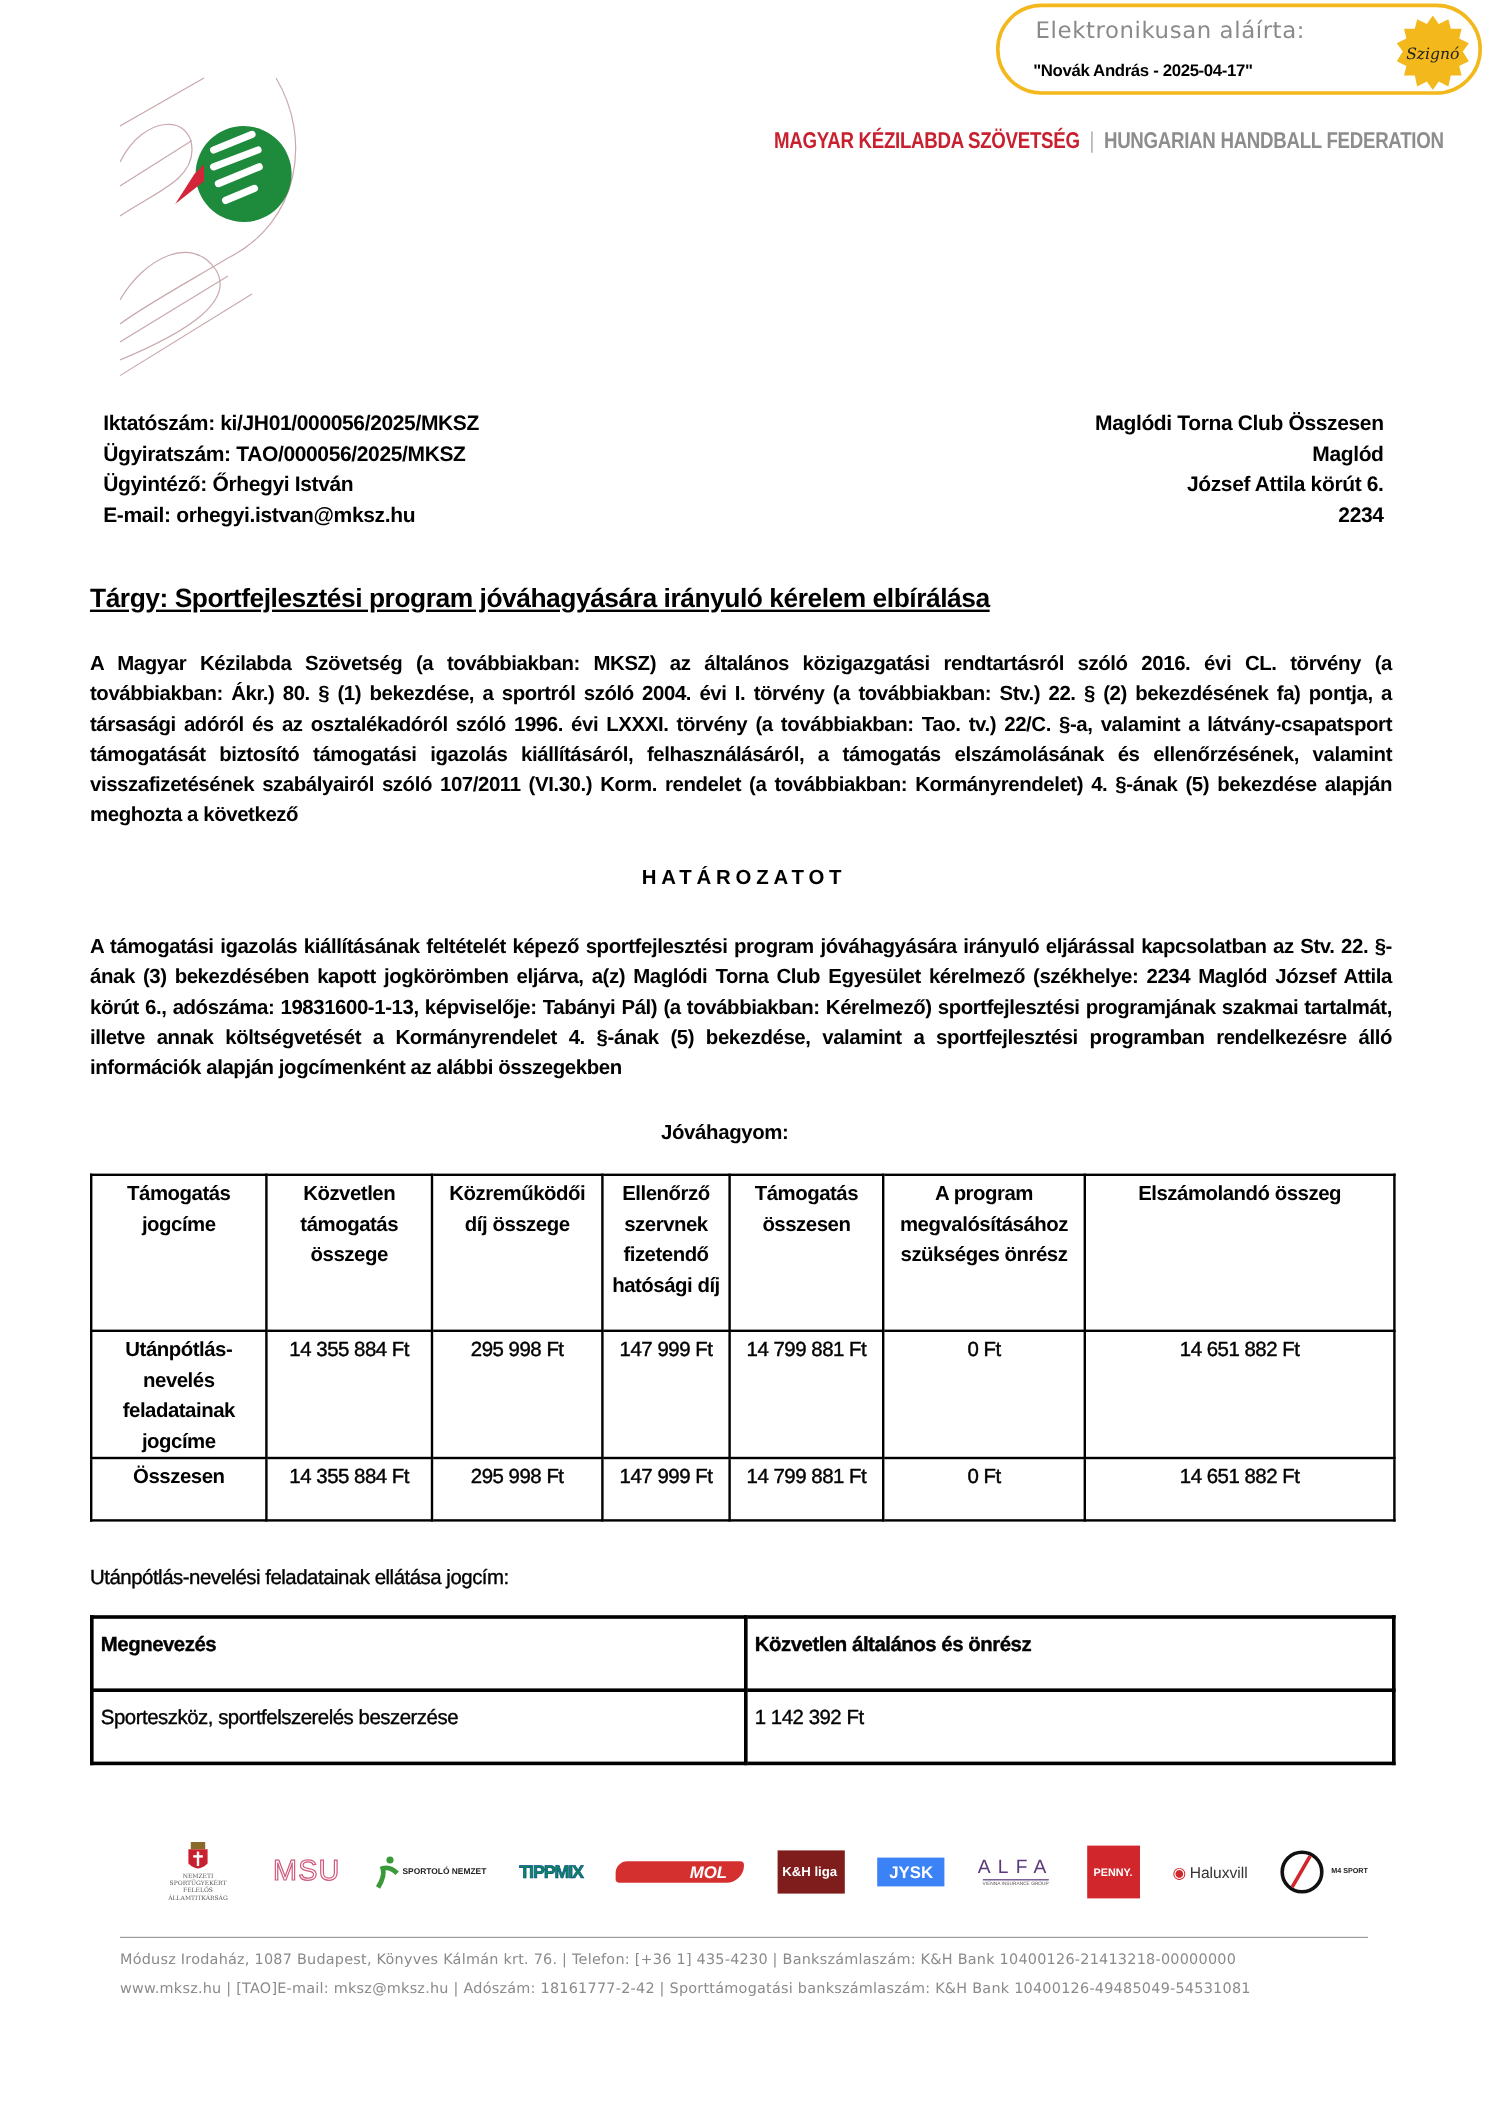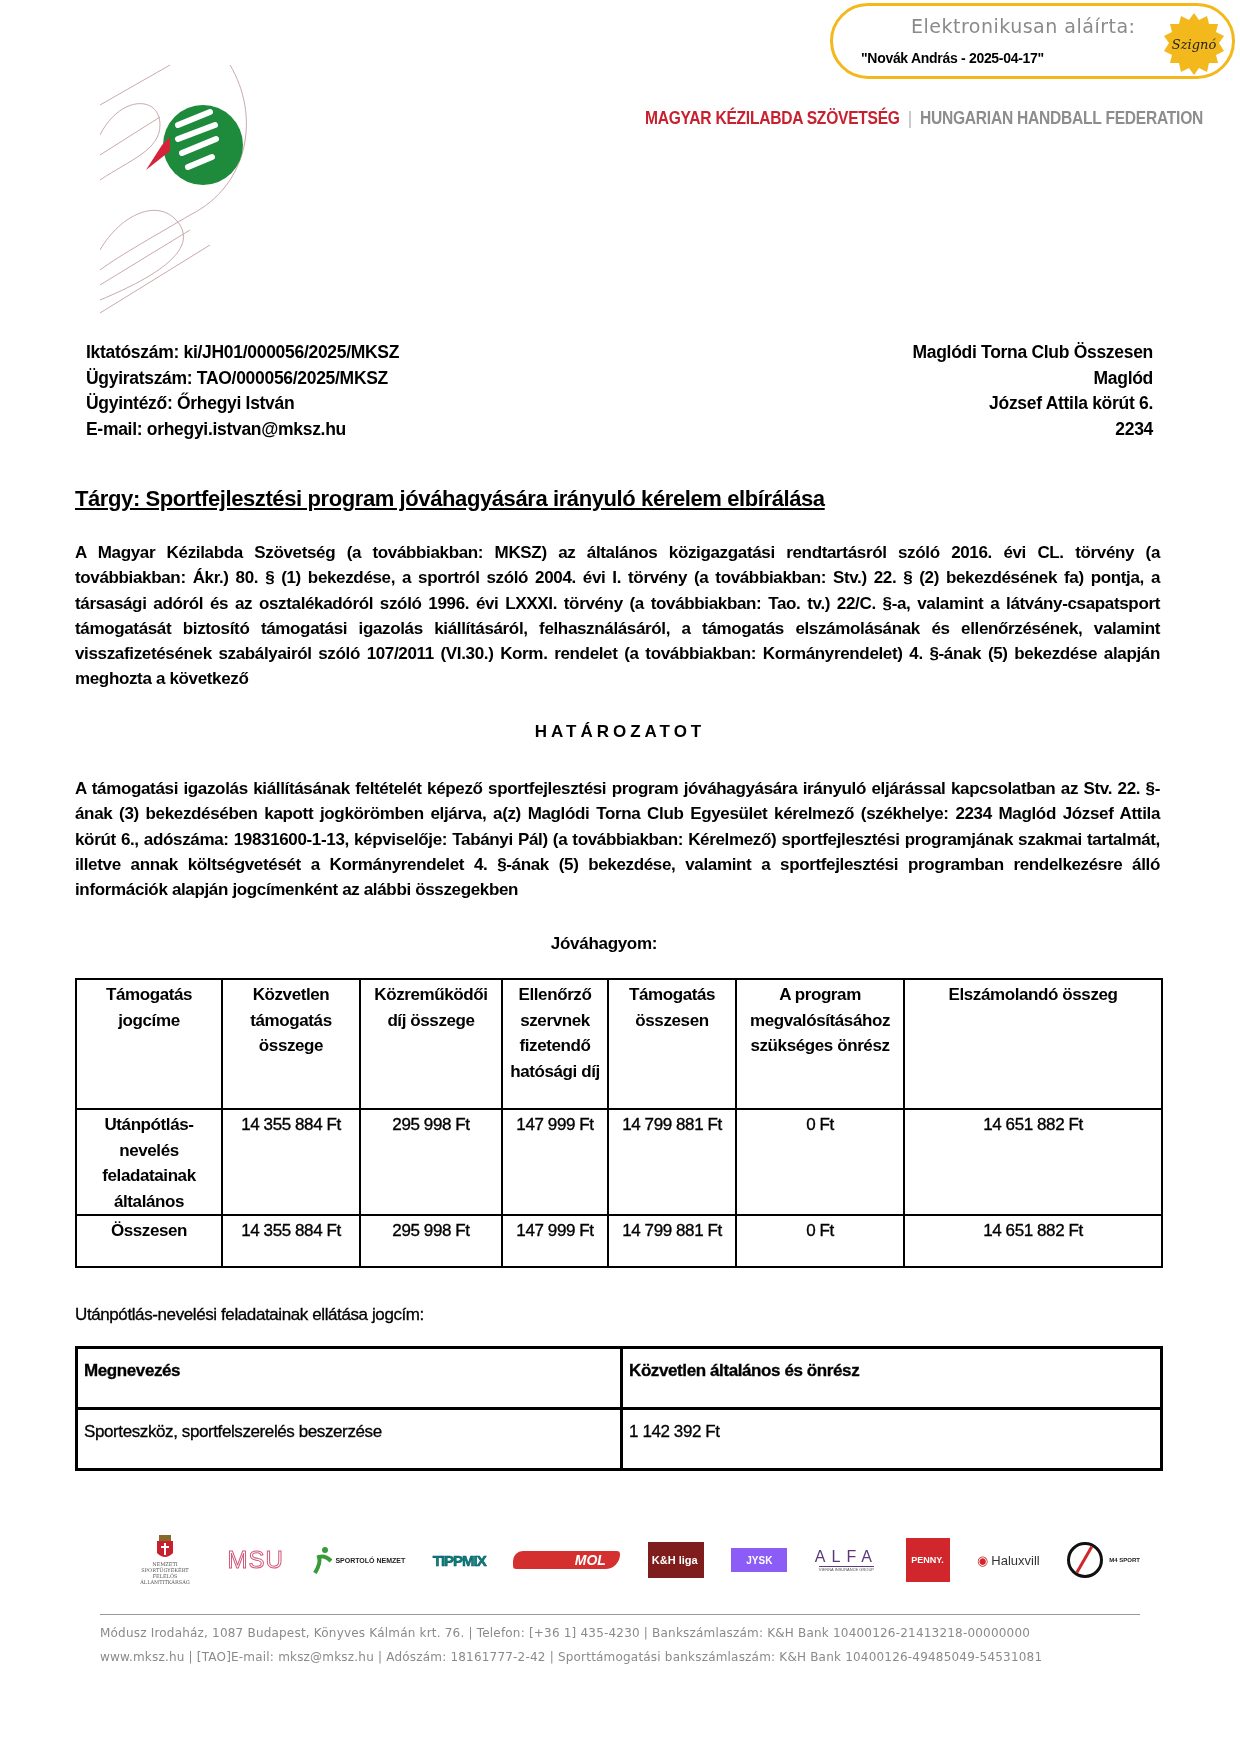--- a/index.html
+++ b/index.html
@@ -3,21 +3,21 @@
   <meta charset="utf-8">
   <style>
     html, body { margin:0; padding:0; background:#ffffff; }
     body { width:1240px; height:1754px; position:relative; overflow:hidden;
            font-family:"Liberation Sans", sans-serif; color:#000; }
     .abs { position:absolute; }
 
     
     .sig { left:830px; top:3px; width:405px; height:76px; border:3px solid #f2b81c;
            border-radius:40px; box-sizing:border-box; background:#fff; }
-    .sig-title { left:30px; top:9px; font-family:"DejaVu Sans", sans-serif; font-size:19px; color:#8a8a8a; letter-spacing:0.5px;margin-left:48px; }
+    .sig-title { left:30px; top:9px; font-family:"DejaVu Sans", sans-serif; font-size:19px; color:#8a8a8a; letter-spacing:0.5px; }
     .sig-name { left:28px; top:44px; font-size:14px; font-weight:bold; color:#000; letter-spacing:-0.3px; }
     .sig-seal { right:6px; top:6px; width:64px; height:64px; }
 
     
     .logo { left:100px; top:55px; width:220px; height:260px; }
     .brand { left:645px; top:107px; font-family:"Liberation Sans Narrow","Liberation Sans", sans-serif; font-size:19px; font-weight:bold; letter-spacing:-0.3px; transform:scaleX(0.82); transform-origin:left top; white-space:nowrap; }
     .brand-red { color:#c8202f; }
     .brand-sep { color:#b0b0b0; margin:0 10px; font-weight:normal; }
     .brand-grey { color:#8d8d8d; }
 
@@ -53,21 +53,21 @@
 
     
     .sponsors { left:130px; top:1535px; width:1010px; height:50px; display:flex; align-items:center; justify-content:space-between; }
     .sp { display:flex; align-items:center; justify-content:center; font-weight:bold; font-size:13px; }
     .sp-gov { width:70px; flex-direction:column; font-size:5px; color:#555; font-family:"DejaVu Serif", serif; font-weight:normal; text-align:center; }
     .sp-msu { color:#d05a7c; font-size:24px; letter-spacing:1px; font-weight:normal; -webkit-text-stroke:1px #d05a7c; color:transparent; }
     .sp-sn { font-size:7px; color:#222; }
     .sp-tippmix { color:#0b8a5a; font-size:15px; letter-spacing:-1px; -webkit-text-stroke:0.6px #0a4f8c; }
     .sp-mol { width:60px; height:18px; background:#d4302f; color:#fff; font-style:italic; border-radius:12px 4px 18px 4px; font-size:14px;padding-left:47px; }
     .sp-kh { width:56px; height:36px; background:#7f1d1d; color:#fff; font-size:11px; line-height:11px; text-align:right; padding-left:4px; box-sizing:border-box; justify-content:flex-start; }
-    .sp-jysk { width:56px; height:24px; background:#8b5cf6; color:#fff; font-size:10px; }
+    .sp-jysk { width:56px; height:24px; background:#3b82f6; color:#fff; font-size:14px; }
     .sp-alfa { flex-direction:column; color:#5a3a7a; font-size:16px; letter-spacing:6px; font-weight:normal; }
     .sp-alfa small { font-size:4px; letter-spacing:0; color:#555; border-top:1px solid #5a3a7a; }
     .sp-penny { width:44px; height:44px; background:#d1262b; color:#fff; font-size:9px; }
     .sp-halux { color:#333; font-size:13px; font-weight:normal; }
     .sp-halux span.dot { color:#d1262b; margin-right:3px; }
     .sp-m4 { font-size:6px; color:#222; }
     .m4circle { width:30px; height:30px; border:3px solid #111; border-radius:50%; margin-right:6px; position:relative; overflow:hidden; }
     .m4circle::before { content:""; position:absolute; left:12px; top:-4px; width:3px; height:40px; background:#d1262b; transform:rotate(30deg); }
 
     .footer-line { left:100px; top:1614px; width:1040px; height:1px; background:#9a9a9a; }
@@ -140,21 +140,21 @@
       <tr>
     <th style="width:136px">Támogatás jogcíme</th>
     <th style="width:128px">Közvetlen támogatás összege</th>
     <th style="width:132px">Közreműködői díj összege</th>
     <th style="width:96px">Ellenőrző szervnek fizetendő hatósági díj</th>
     <th style="width:118px">Támogatás összesen</th>
     <th style="width:158px">A program megvalósításához szükséges önrész</th>
     <th>Elszámolandó összeg</th>
   </tr>
   <tr class="r1">
-    <td>Utánpótlás-nevelés feladatainak általános</td>
+    <td>Utánpótlás-nevelés feladatainak jogcíme</td>
     <td class="num">14 355 884 Ft</td>
     <td class="num">295 998 Ft</td>
     <td class="num">147 999 Ft</td>
     <td class="num">14 799 881 Ft</td>
     <td class="num">0 Ft</td>
     <td class="num">14 651 882 Ft</td>
   </tr>
   <tr class="r2">
     <td>Összesen</td>
     <td class="num">14 355 884 Ft</td>

